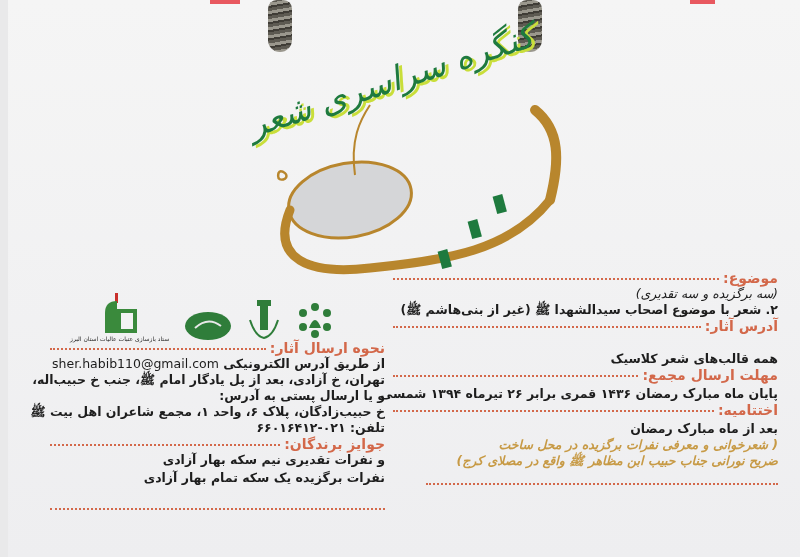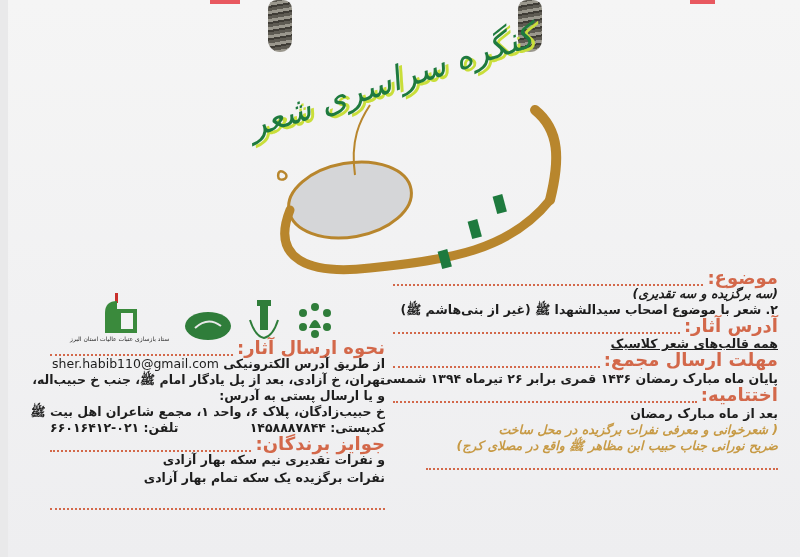--- a/index.html
+++ b/index.html
@@ -15,21 +15,21 @@
   .rope { position:absolute; top:0; width:24px; height:52px; border-radius:10px 10px 14px 14px;
     background:repeating-linear-gradient(170deg,#5d5a52 0 3px,#9a978d 3px 6px,#3f3c36 6px 8px); }
 
   .title-wrap { position:absolute; left:230px; top:40px; width:360px; height:230px; }
   .subtitle { position:absolute; right:50px; top:20px; font-family:"DejaVu Serif", serif; font-size:34px; font-style:italic;
     color:#1e7a3e; text-shadow:3px 3px 0 #c9de3a; transform:rotate(-18deg); white-space:nowrap; direction:rtl; }
   .ellipse { position:absolute; left:280px; top:210px; }
 
   .col-right { position:absolute; right:22px; top:270px; width:385px; direction:rtl; text-align:right; }
   .col-left { position:absolute; left:50px; top:340px; width:335px; direction:rtl; text-align:right; }
-  .sec-title { color:#d3684a; font-weight:bold; font-size:18px; line-height:16px; display:flex; align-items:flex-end; }
+  .sec-title { color:#d3684a; font-weight:bold; font-size:14px; line-height:16px; display:flex; align-items:flex-start; }
   .sec-title .dots { flex:1; border-bottom:2px dotted #d3684a; margin-right:4px; height:8px; }
   .line { color:#1d1d1d; font-weight:bold; font-size:12.5px; line-height:16px; white-space:nowrap; }
   .gold { color:#c79a45; font-style:italic; }
   .ltr { direction:ltr; display:inline-block; }
   .bottom-dots { border-bottom:2px dotted #d3684a; height:8px; margin-top:6px; }
   .addr-row { display:flex; justify-content:space-between; }
 
   .logos { position:absolute; left:70px; top:282px; width:200px; height:60px; display:flex; gap:14px; align-items:flex-end; direction:ltr; }
   .logo { display:flex; flex-direction:column; align-items:center; }
   .logo-cap { font-size:6px; color:#2b2b2b; margin-top:2px; white-space:nowrap; }
@@ -94,28 +94,28 @@
         </g>
       </svg>
     </div>
   </div>
 
   <div class="col-right">
     <div class="sec-title">
       <span>موضوع:</span>
         <span class="dots"></span>
     </div>
-    <div class="line" style="font-weight:bold;font-style:italic;">(سه برگزیده و سه تقدیری)</div>
+    <div class="line" style="font-weight:normal;font-style:italic;">(سه برگزیده و سه تقدیری)</div>
     <div class="line">۲. شعر با موضوع اصحاب سیدالشهدا ﷺ (غیر از بنی‌هاشم ﷺ)</div>
 
     <div class="sec-title">
       <span>آدرس آثار:</span>
         <span class="dots"></span>
     </div>
-    <div class="line" style="margin-top:2px;text-decoration:underline;">همه قالب‌های شعر کلاسیک</div>
+    <div class="line" style="margin-top:17px;">همه قالب‌های شعر کلاسیک</div>
 
     <div class="sec-title">
       <span>مهلت ارسال مجمع:</span>
         <span class="dots"></span>
     </div>
     <div class="line" style="margin-top:3px;">پایان ماه مبارک رمضان ۱۴۳۶ قمری برابر ۲۶ تیرماه ۱۳۹۴ شمسی</div>
 
     <div class="sec-title">
       <span>اختتامیه:</span>
         <span class="dots"></span>
@@ -132,21 +132,20 @@
         <span class="dots"></span>
     </div>
     <div class="line">
       <span>از طریق آدرس الکترونیکی</span>
       <span class="ltr" style="font-weight:normal;">sher.habib110@gmail.com</span>
     </div>
     <div class="line">تهران، خ آزادی، بعد از پل یادگار امام ﷺ، جنب خ حبیب‌اله،</div>
     <div class="line">و یا ارسال پستی به آدرس:</div>
     <div class="line">خ حبیب‌زادگان، پلاک ۶، واحد ۱، مجمع شاعران اهل بیت ﷺ</div>
     <div class="line addr-row">
-      <span>کدپستی: ۱۴۵۸۸۸۷۸۴۴</span>
       <span>تلفن: ۰۲۱-۶۶۰۱۶۴۱۲</span>
     </div>
 
     <div class="sec-title">
       <span>جوایز برندگان:</span>
         <span class="dots"></span>
     </div>
     <div class="line">و نفرات تقدیری نیم سکه بهار آزادی</div>
     <div class="line" style="margin-top:2px;">نفرات برگزیده یک سکه تمام بهار آزادی</div>
     <div class="bottom-dots" style="margin-top:14px;"></div>

